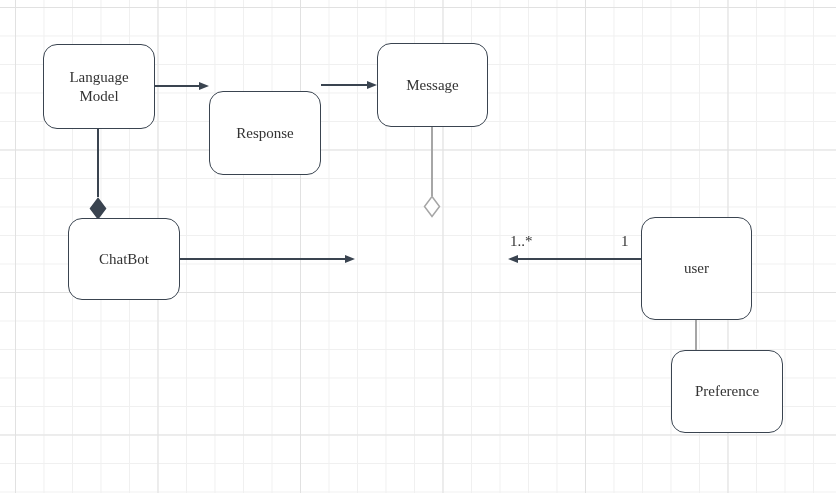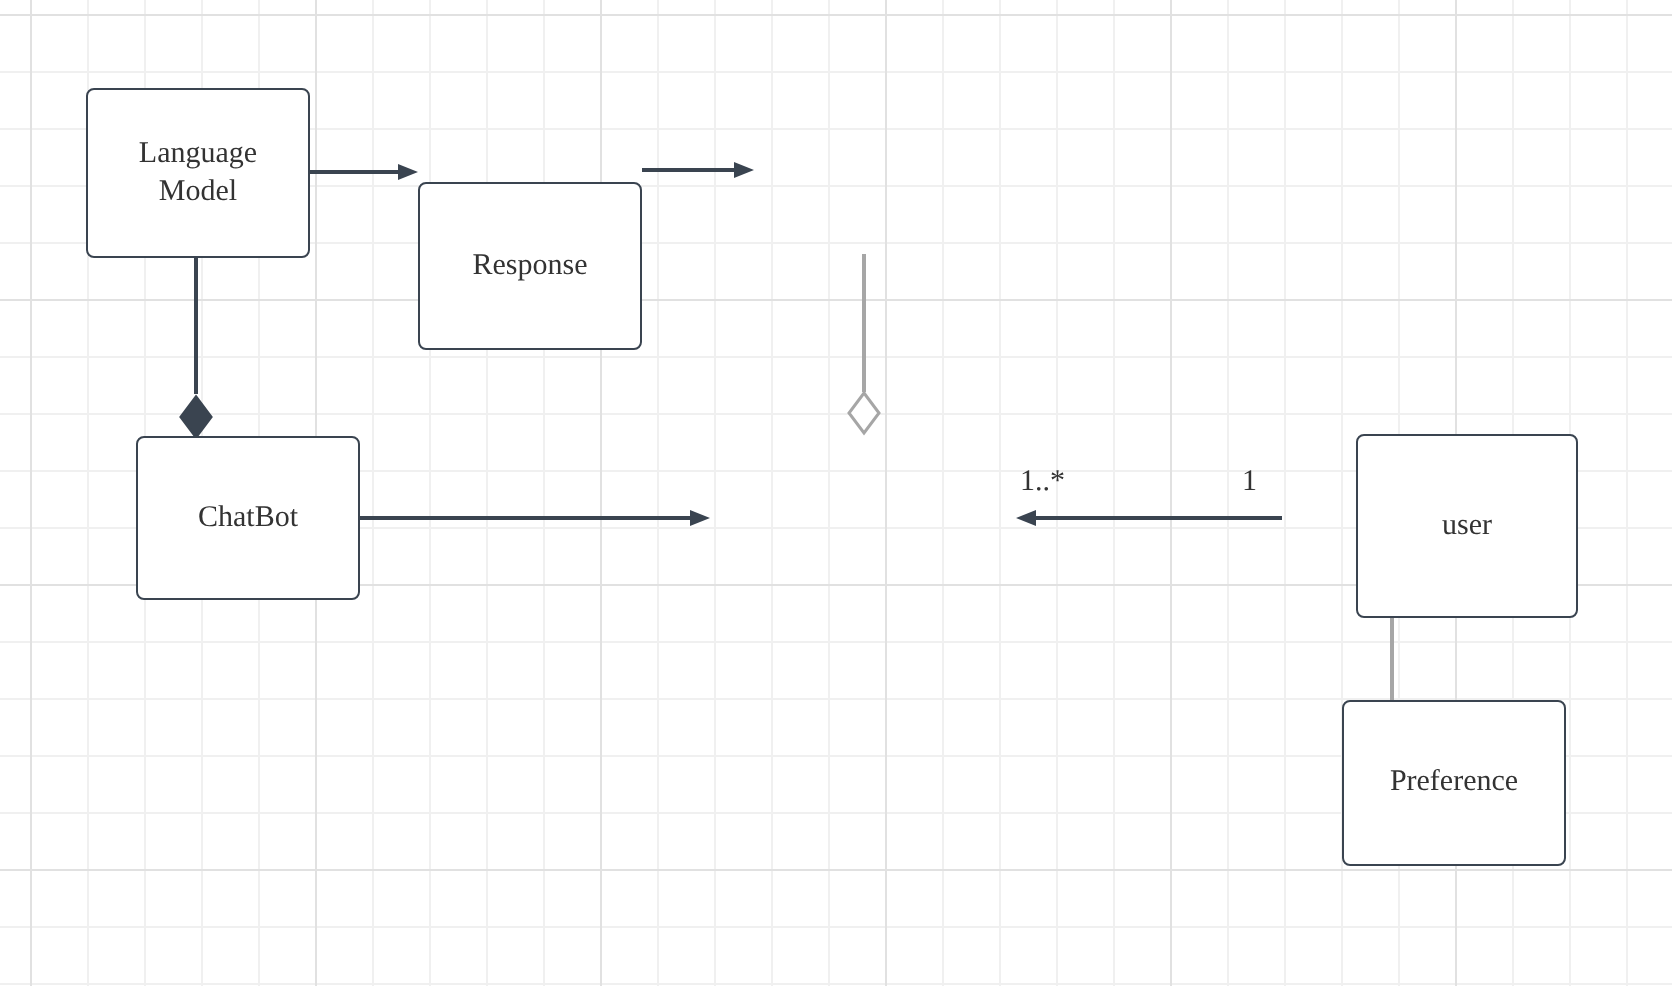--- a/index.html
+++ b/index.html
@@ -28,40 +28,40 @@
       linear-gradient(to bottom, var(--grid-major) 1px, transparent 1px),
       linear-gradient(to right, var(--grid-minor) 1px, transparent 1px),
       linear-gradient(to bottom, var(--grid-minor) 1px, transparent 1px);
     background-size: 142.5px 142.5px, 142.5px 142.5px, 28.5px 28.5px, 28.5px 28.5px;
     background-position: 15px 0, 0 7px, 15px 0, 0 7px;
   }
   .node {
     position: absolute;
     background: var(--node-fill);
     border: 1.5px solid var(--node-border);
-    border-radius: 4px;
+    border-radius: 14px;
     display: flex;
     align-items: center;
     justify-content: center;
     text-align: center;
     font-family: Liberation Serif, serif;
   }
   .node-label {
     font-size: 15px;
     line-height: 1.25;
     color: var(--text);
     padding: 0 14px;
     width: 100%;
   }
   #n-language-model { left: 43px;  top: 44px;  width: 112px; height: 85px; }
   #n-response       { left: 209px; top: 43px;  width: 112px; height: 84px; margin-top: 48px; }
   #n-message        { left: 377px; top: 43px;  width: 111px; height: 84px; }
   #n-chatbot        { left: 43px;  top: 218px; width: 112px; height: 82px; margin-left: 25px; }
   #n-user-session   { left: 355px; top: 217px; width: 153px; height: 83px; }
-  #n-user           { left: 641px; top: 217px; width: 111px; height: 92px; margin-left: 37px; }
+  #n-user           { left: 641px; top: 217px; width: 111px; height: 103px; }
   #n-preference     { left: 647px; top: 350px; width: 112px; height: 83px; margin-left: 24px; }
 
   .edge-line { position: absolute; }
   .edge-line.h { height: 1.5px; }
   .edge-line.v { width: 1.5px; }
   .edge-line.dark  { background: var(--edge-dark); }
   .edge-line.light { background: var(--edge-light); }
 
   #e-lm-response   { left: 155px;   top: 85.2px;  width: 45px; }
   #e-resp-message  { left: 321px;   top: 84.2px;  width: 47px; }
@@ -129,20 +129,23 @@
 
   <span class="edge-label" id="lbl-mult-target">1..*</span>
   <span class="edge-label" id="lbl-mult-source">1</span>
 
   <div class="node" id="n-language-model">
     <span class="node-label">Language Model</span>
   </div>
   <div class="node" id="n-response">
     <span class="node-label">Response</span>
   </div>
+  <div class="node" id="n-message">
+    <span class="node-label">Message</span>
+  </div>
   <div class="node" id="n-chatbot">
     <span class="node-label">ChatBot</span>
   </div>
   <div class="node" id="n-user">
     <span class="node-label">user</span>
   </div>
   <div class="node" id="n-preference">
     <span class="node-label">Preference</span>
   </div>
 

